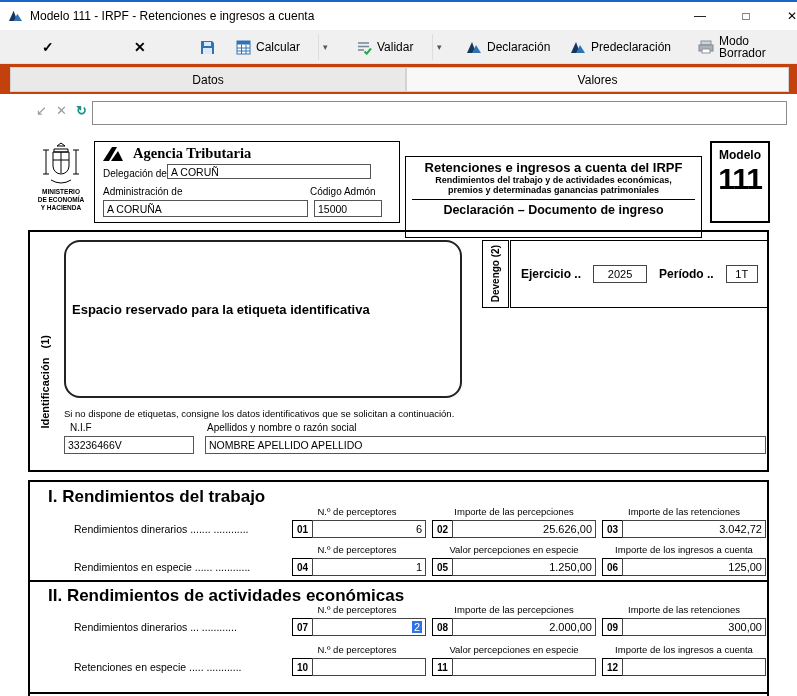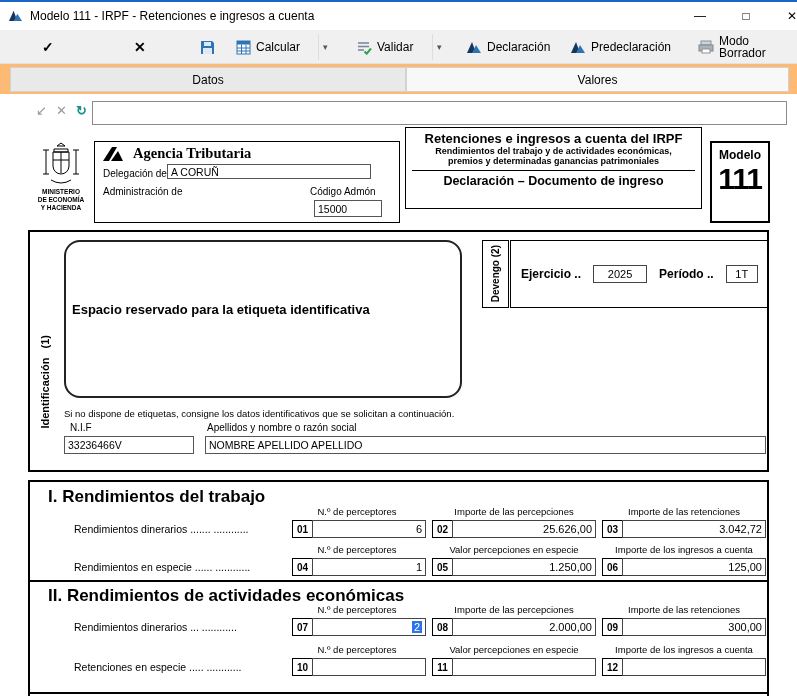--- a/index.html
+++ b/index.html
@@ -11,40 +11,40 @@
   .wtitle{position:absolute;left:30px;top:0;height:28px;line-height:28px;font-size:12px;}
   .wctrl{position:absolute;right:0;top:0;height:28px;display:flex;}
   .wbtn{width:46px;height:28px;display:flex;align-items:center;justify-content:center;font-size:12px;}
   
   .toolbar{position:absolute;left:0;top:28px;width:797px;height:34px;background:#f0f0f0;border-bottom:1px solid #e2e2e2;box-sizing:border-box;}
   .tbtn{position:absolute;top:4px;height:26px;display:flex;align-items:center;gap:5px;font-size:12px;padding:0 4px;cursor:default;}
   .chev{position:absolute;top:4px;height:26px;display:flex;align-items:center;font-size:9px;color:#555;padding:0 4px;border-left:1px solid #ddd;}
   .glyph{font-size:14px;font-weight:bold;}
   .modo-text{display:flex;flex-direction:column;line-height:12px;font-size:12px;}
   
-  .tabsrow{position:absolute;left:0;top:62px;width:797px;height:30px;background:#fdba74;}
+  .tabsrow{position:absolute;left:0;top:62px;width:797px;height:30px;background:#c2410c;}
   .tab{position:absolute;top:3px;height:25px;display:flex;align-items:center;justify-content:center;
        font-size:12px;border:1px solid #d2d2d2;box-sizing:border-box;}
   .tab-datos{left:10px;width:396px;background:#e9e9e9;}
   .tab-valores{left:406px;width:383px;background:#f8f8f8;}
   
   .editrow{position:absolute;left:0;top:92px;width:797px;height:38px;background:#fff;}
   .eicon{position:absolute;top:9px;font-size:13px;color:#9a9a9a;}
   .ebar{position:absolute;left:92px;top:7px;width:695px;height:24px;border:1px solid #8a8a8a;background:#fff;
         box-sizing:border-box;font-size:12px;display:flex;align-items:center;padding:0 4px;}
   
   .ministry{position:absolute;left:30px;top:140px;width:62px;text-align:center;}
   .ministry .mline{font-size:6.5px;line-height:8px;font-weight:600;}
   .hbox{position:absolute;border:1px solid #000;box-sizing:border-box;background:#fff;}
   .agencia{left:94px;top:139px;width:306px;height:82px;}
   .agencia-name{position:absolute;left:38px;top:3px;font-family:"Liberation Serif",serif;font-weight:bold;font-size:14.5px;}
   .slabel{position:absolute;font-size:10px;}
   .ffield{position:absolute;border:1px solid #555;background:#fff;box-sizing:border-box;
           font-size:10.5px;display:flex;align-items:center;padding:0 3px;}
-  .titulo{left:405px;top:125px;width:297px;height:82px;text-align:center;}
+  .titulo{left:405px;top:154px;width:297px;height:82px;text-align:center;}
   .t1{font-size:13px;font-weight:bold;margin-top:3px;}
   .t2{font-size:9px;font-weight:bold;line-height:10px;}
   .t5{font-size:12.5px;font-weight:bold;margin:4px 6px 0 6px;border-top:1px solid #000;padding-top:3px;}
   .modelo{left:710px;top:139px;width:60px;height:82px;border-width:2px;text-align:center;}
   .modelo .m1{font-size:12px;font-weight:bold;margin-top:5px;}
   .modelo .m2{font-size:30px;font-weight:bold;line-height:34px;letter-spacing:-1px;}
   
   .identbox{position:absolute;left:28px;top:228px;width:741px;height:242px;border:2px solid #000;box-sizing:border-box;}
   .vlabel{position:absolute;display:flex;align-items:center;justify-content:center;}
   .rot{writing-mode:vertical-rl;transform:rotate(180deg);font-weight:bold;font-size:11px;white-space:nowrap;}
@@ -207,20 +207,21 @@
   <div class="hbox agencia">
     <svg style="position:absolute;left:6px;top:3px" width="26" height="18" viewBox="0 0 26 18">
       <polygon points="2,16 11,2 16,2 8,16" fill="#000"></polygon>
       <polygon points="10,16 17,6 22,16" fill="#000"></polygon>
     </svg>
     <span class="agencia-name">Agencia Tributaria</span>
     <span class="slabel" style="left:8px;top:26px">Delegación de</span>
     <div class="ffield" style="left:72px;top:22px;width:204px;height:15px">A CORUÑ</div>
     <span class="slabel" style="left:8px;top:44px">Administración de</span>
     <span class="slabel" style="left:215px;top:44px">Código Admón</span>
+    <div class="ffield" style="left:8px;top:58px;width:205px;height:17px">A CORUÑA</div>
     <div class="ffield" style="left:219px;top:58px;width:68px;height:17px">15000</div>
   </div>
 
   <div class="hbox titulo">
     <div class="t1">Retenciones e ingresos a cuenta del IRPF</div>
     <div class="t2">Rendimientos del trabajo y de actividades económicas,</div>
     <div class="t2">premios y determinadas ganancias patrimoniales</div>
     <div class="t5">Declaración – Documento de ingreso</div>
   </div>
 

